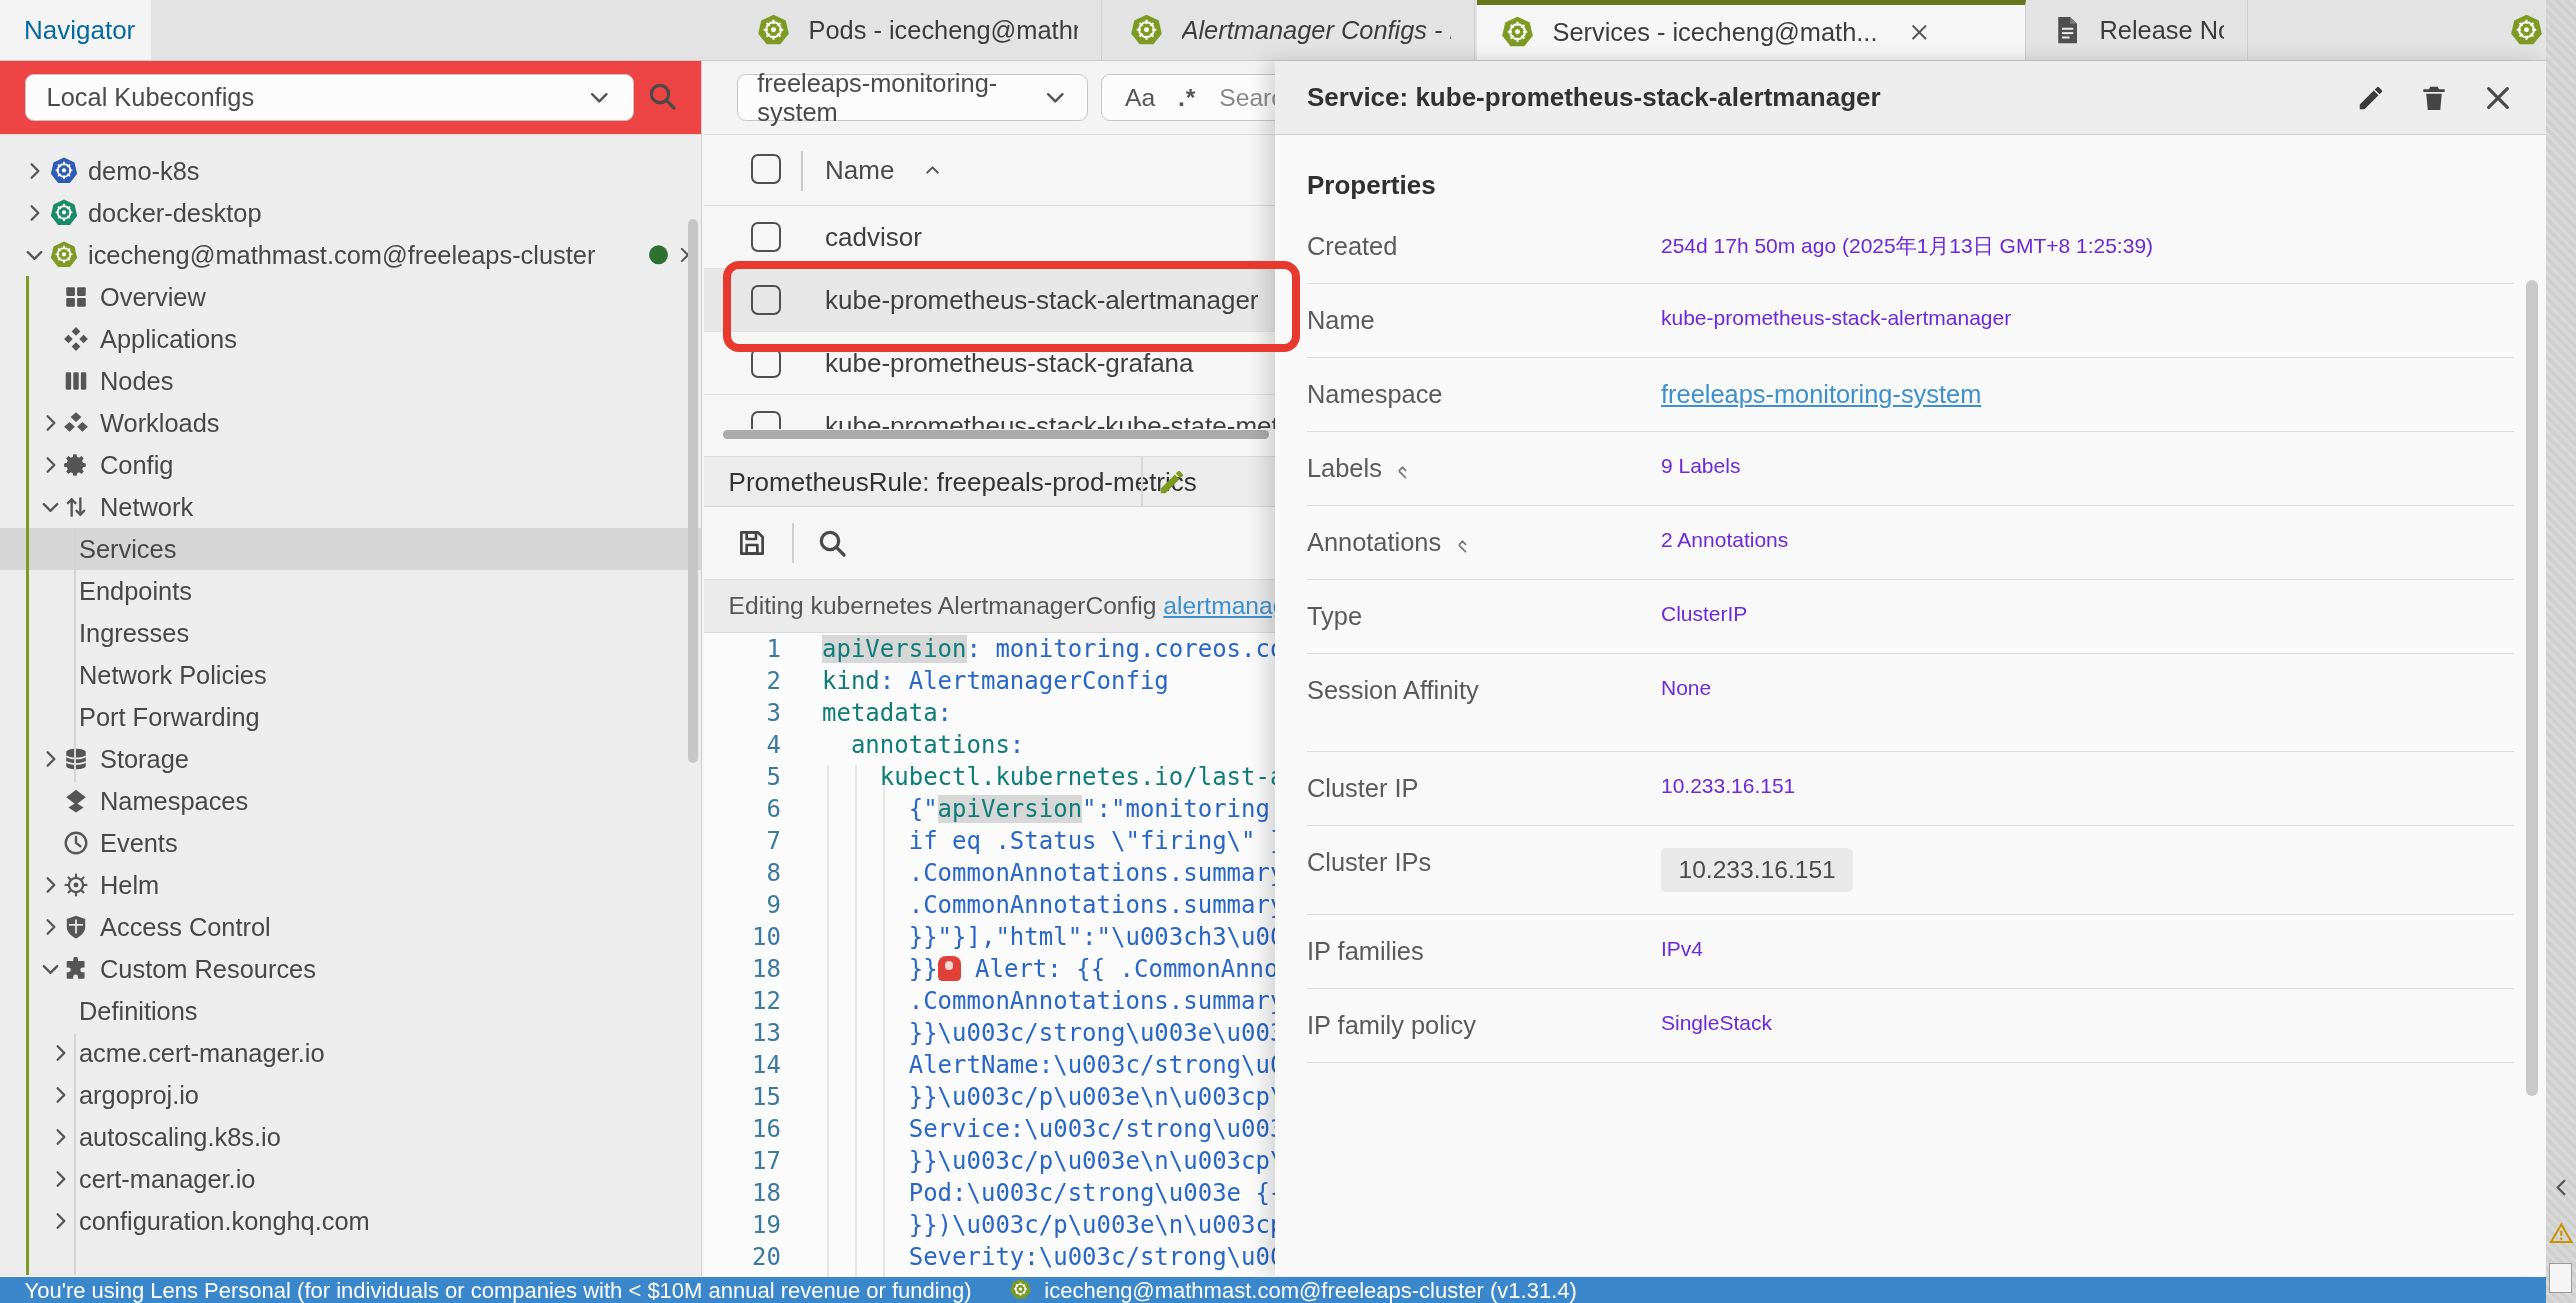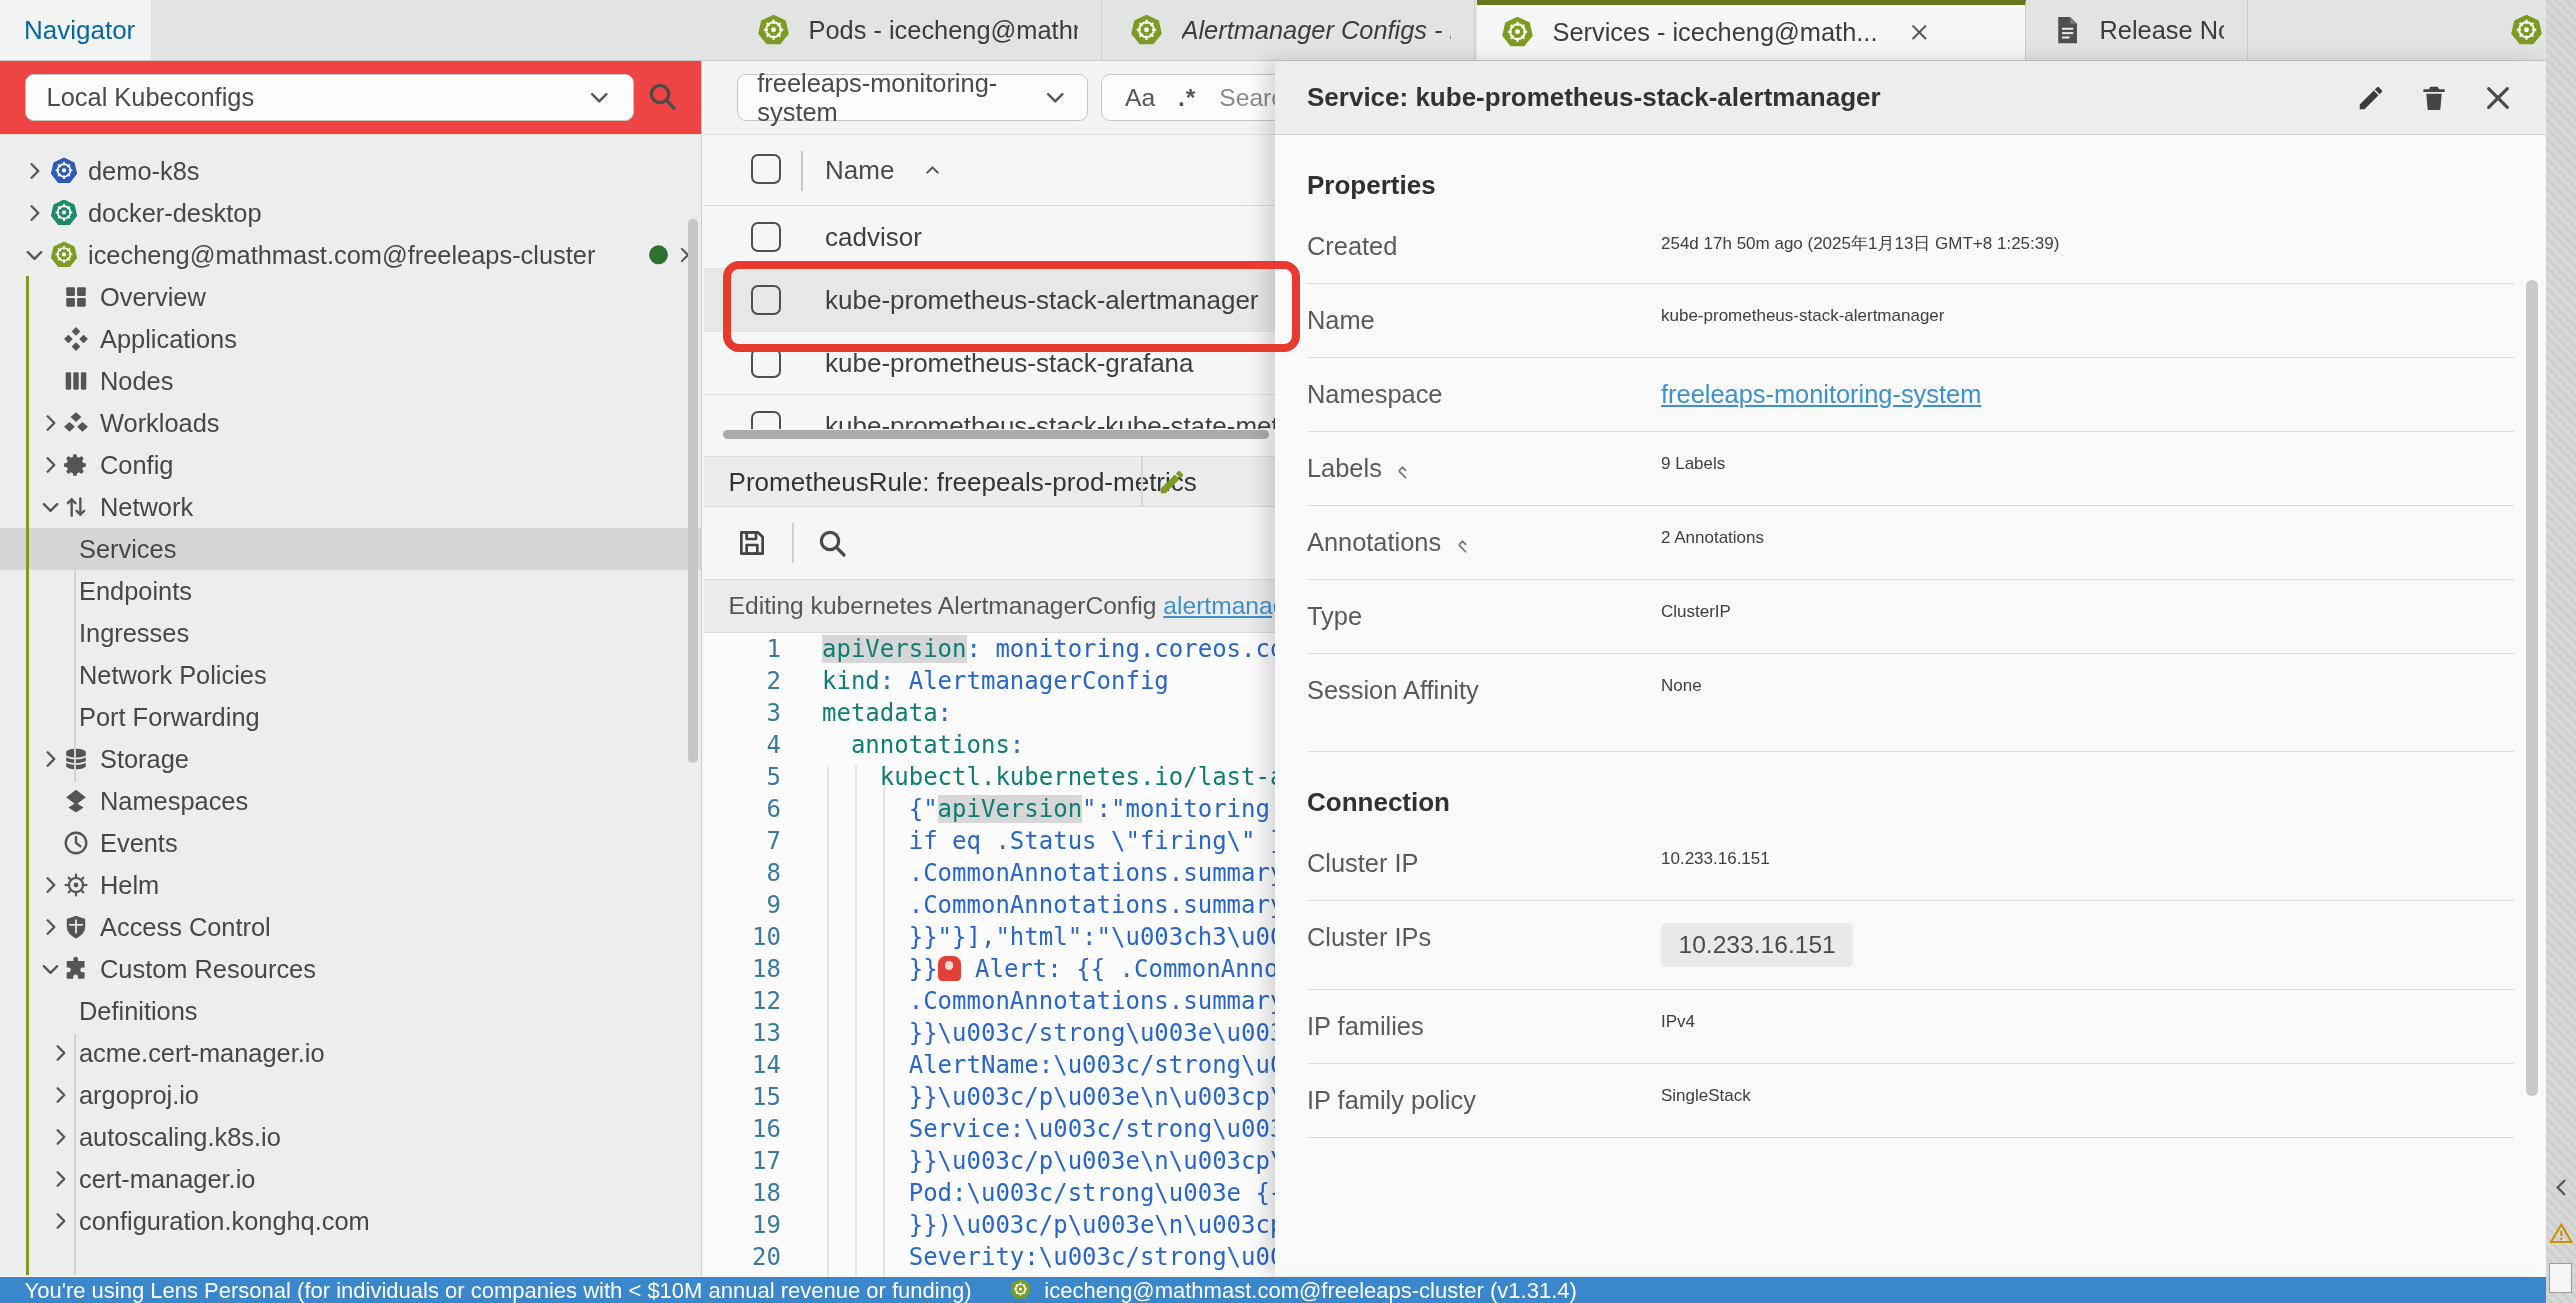--- a/index.html
+++ b/index.html
@@ -76,21 +76,21 @@
   .drawer{position:absolute;left:1275px;top:61px;width:1271px;height:1215px;background:#f9f9f9;box-shadow:-8.8px 0 19.3px rgba(0,0,0,.15);z-index:20;}
   .d-head{height:74px;background:#ededed;border-bottom:1.8px solid #cfcfcf;box-sizing:border-box;display:flex;align-items:center;padding:0 32px;gap:30px;}
   .d-title{font-size:26px;font-weight:bold;color:#323232;white-space:nowrap;}
   .d-icons{margin-left:auto;display:flex;align-items:center;gap:33px;}
   .d-icons > *{cursor:pointer;}
   .d-body{position:absolute;left:0;top:74px;right:0;bottom:0;overflow:hidden;padding:0 32px;box-sizing:border-box;}
   .d-heading{font-size:26px;font-weight:bold;color:#303030;margin:35px 0 8.8px;}
   .d-row{display:flex;align-items:flex-start;border-bottom:1.8px solid #dcdcdc;padding:22px 0;box-sizing:border-box;}
   .d-row.pbextra{padding-bottom:46px;}
   .d-label{width:354px;flex:none;font-size:25.4px;color:#5a5a5a;display:flex;align-items:flex-end;gap:10.5px;}
-  .d-value{font-size:17px;color:#404040;}
+  .d-value{font-size:21px;color:#6d28d9;}
   .d-link{color:#3d90ce;text-decoration:underline;cursor:pointer;font-size:25.4px;}
   .chips{display:flex;flex-direction:column;gap:16px;}
   .chip{background:#e9e9e9;border-radius:5.3px;padding:8px 17.5px;font-size:24.6px;color:#4a4a4a;width:max-content;}
   .d-thumb{position:absolute;right:8px;top:219px;width:12.3px;height:816px;background:#c9c9c9;border-radius:6.1px;}
   
   .red-box{position:absolute;left:723px;top:261px;width:577px;height:91px;border:8px solid #e8392e;border-radius:16px;box-sizing:border-box;z-index:60;pointer-events:none;}
   .edge-strip{position:absolute;left:2546px;top:0;width:30px;height:1304px;background:repeating-linear-gradient(45deg,#d8d8d8 0 3.5px,#cfcfcf 3.5px 7px);z-index:40;}
   .edge-chev{position:absolute;left:3.5px;top:1176px;}
   .edge-warn{position:absolute;left:2.6px;top:1221px;}
   .edge-box{position:absolute;left:2.6px;top:1263px;width:23px;height:30px;background:#f5f5f5;border:1.8px solid #9a9a9a;box-sizing:border-box;}
@@ -731,21 +731,20 @@
             <span>Type</span>
           </span>
           <span class="d-value">ClusterIP</span>
         </div>
         <div class="d-row pbextra">
           <span class="d-label">
             <span>Session Affinity</span>
           </span>
           <span class="d-value">None</span>
         </div>
-        <div class="d-heading">Connection</div>
         <div class="d-row">
           <span class="d-label">
             <span>Cluster IP</span>
           </span>
           <span class="d-value">10.233.16.151</span>
         </div>
         <div class="d-row">
           <span class="d-label">
             <span>Cluster IPs</span>
           </span>

